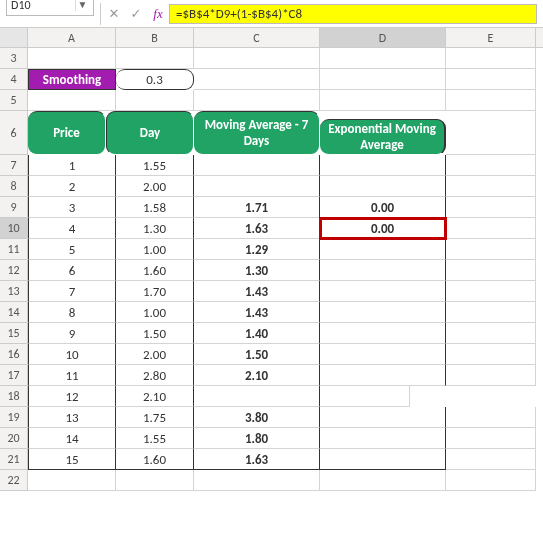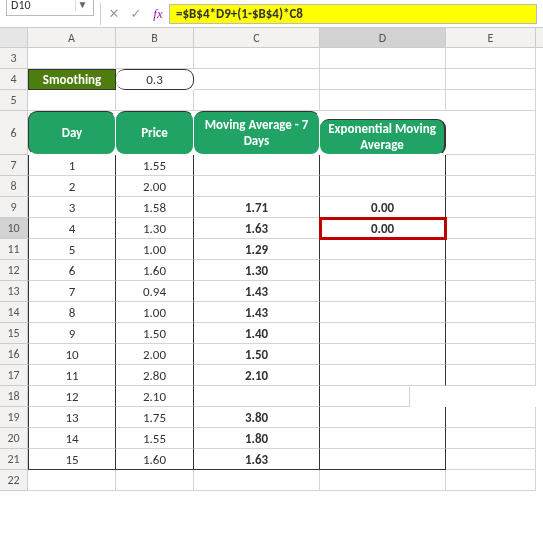--- a/index.html
+++ b/index.html
@@ -6,21 +6,21 @@
 body { background: #fff; width: 543px; height: 560px; overflow: hidden; font-size: 13px; color: #333; }
 
 
 .fbar { display: flex; align-items: center; height: 28px; border-bottom: 1px solid #ccc; }
 .name-box { width: 88px; height: 22px; margin: 2px 4px 20px 6px; border: 1px solid #bbb; background: #fff; display: flex; align-items: center; padding: 0 4px; position: relative; justify-content: space-between; }
 .name-box .txt { flex: 1; font-size: 12px; }
 .name-box .chev { width: 14px; text-align: center; color: #666; font-size: 10px; border-left: 1px solid #ddd; }
 .fbar-sep { width: 1px; height: 22px; background: #ccc; margin: 0 2px; }
 .fbar-btn { width: 22px; text-align: center; color: #999; font-size: 13px; }
 .fx { font-style: italic; font-family: 'Times New Roman', serif; color: #a21caf; width: 22px; text-align: center; }
-.formula-box { flex: 1; height: 20px; display: flex; align-items: center; padding: 0 6px; background: #ffff00; font-size: 13px; border: 1px solid #bbb; margin-right: 6px; font-weight: bold; }
+.formula-box { flex: 1; height: 20px; display: flex; align-items: center; padding: 0 6px; background: #ffff00; font-size: 13px; border: 1px solid #bbb; margin-right: 6px; }
 
 
 .colhdr { display: flex; border-bottom: 1px solid #ccc; height: 20px; background: #f3f2f1; }
 .rowhdr-corner { width: 28px; border-right: 1px solid #ccc; background: #e6e6e6; }
 .ch { border-right: 1px solid #ccc; text-align: center; font-size: 12px; color: #555; display: flex; align-items: center; justify-content: center; }
 .ch.sel { background: #d2d2d2; }
 .cA { width: 88px; } .cB { width: 78px; } .cC { width: 126px; } .cD { width: 126px; } .cE { width: 90px; }
 
 
 .grid { }
@@ -28,21 +28,21 @@
 .row.tall { height: 44px; }
 .rh { width: 28px; border-right: 1px solid #ccc; border-bottom: 1px solid #ccc; background: #f3f2f1; text-align: center; font-size: 12px; color: #555; display: flex; align-items: center; justify-content: center; }
 .rh.sel { background: #d2d2d2; }
 .cell { border-right: 1px solid #d4d4d4; border-bottom: 1px solid #d4d4d4; display: flex; align-items: center; justify-content: center; font-size: 13px; padding: 0 4px; background: #fff; }
 .cell.cA { justify-content: center; }
 .left { justify-content: flex-start; }
 
 
 .tblhdr { background: #21a366; color: #fff; font-weight: bold; text-align: center; line-height: 1.2; border-right: 1px solid #fff !important; border-bottom: 1px solid #fff !important; }
 .tblhdr.last { border-right: 2px solid #333 !important; margin-top: 8px; }
-.tlabel { background: #4d7c0f; color: #fff; font-weight: bold; border: 1px solid #333 !important; }
+.tlabel { background: #a21caf; color: #fff; font-weight: bold; border: 1px solid #333 !important; }
 .bord-r { border-right: 1px solid #333 !important; }
 .bord-l { border-left: 1px solid #333 !important; }
 .bord-b { border-bottom: 1px solid #333 !important; }
 .bord-t { border-top: 1px solid #333 !important; border-radius: 9px; }
 .bold { font-weight: bold; }
 
 
 .sel-cell { outline: 3px solid #c00000; outline-offset: -2px; position: relative; z-index: 2; }
 </style>
 </head>
@@ -95,22 +95,22 @@
     <div class="rh">5</div>
     <div class="cell cA"></div>
     <div class="cell cB"></div>
     <div class="cell cC"></div>
     <div class="cell cD"></div>
     <div class="cell cE"></div>
   </div>
 
   <div class="row tall">
     <div class="rh">6</div>
+    <div class="cell cB tblhdr bord-t">Price</div>
     <div class="cell cA tblhdr bord-l bord-t">Day</div>
-    <div class="cell cB tblhdr bord-t">Price</div>
     <div class="cell cC tblhdr bord-t">Moving Average - 7 Days</div>
     <div class="cell cD tblhdr last bord-t">Exponential Moving Average</div>
     <div class="cell cE"></div>
   </div>
 
   <div id="data-rows">
       <div class="row">
         <div class="rh">7</div>
         <div class="cell cA bord-l bord-r">1</div>
         <div class="cell cB bord-r">1.55</div>
@@ -154,21 +154,21 @@
         <div class="rh">12</div>
         <div class="cell cA bord-l bord-r">6</div>
         <div class="cell cB bord-r">1.60</div>
         <div class="cell cC bord-r bold">1.30</div>
         <div class="cell cD bord-r bold"></div>
         <div class="cell cE"></div>
       </div>
       <div class="row">
         <div class="rh">13</div>
         <div class="cell cA bord-l bord-r">7</div>
-        <div class="cell cB bord-r">0.94</div>
+        <div class="cell cB bord-r">1.70</div>
         <div class="cell cC bord-r bold">1.43</div>
         <div class="cell cD bord-r bold"></div>
         <div class="cell cE"></div>
       </div>
       <div class="row">
         <div class="rh">14</div>
         <div class="cell cA bord-l bord-r">8</div>
         <div class="cell cB bord-r">1.00</div>
         <div class="cell cC bord-r bold">1.43</div>
         <div class="cell cD bord-r bold"></div>

